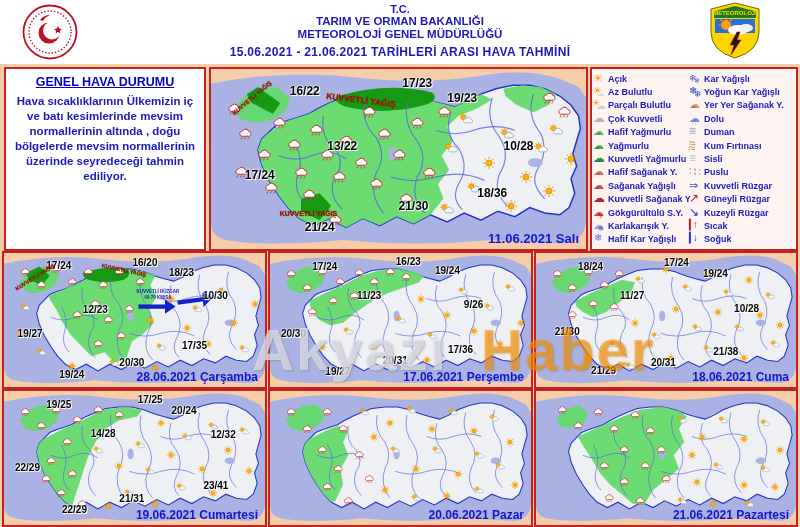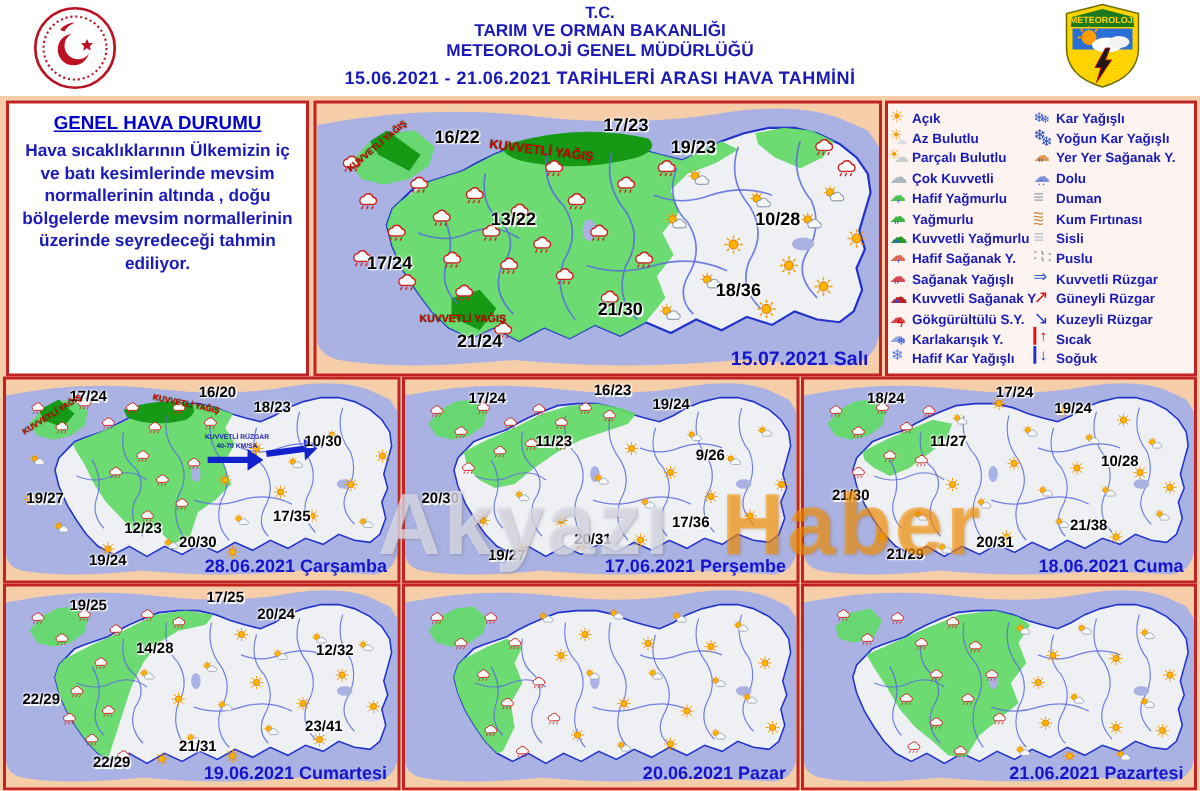--- a/index.html
+++ b/index.html
@@ -422,21 +422,21 @@
     <div class="temp" style="left: 67%; top: 16%;">19/23</div>
     <div class="temp" style="left: 35%; top: 43%;">13/22</div>
     <div class="temp" style="left: 82%; top: 43%;">10/28</div>
     <div class="temp" style="left: 13%; top: 59%;">17/24</div>
     <div class="temp" style="left: 75%; top: 69%;">18/36</div>
     <div class="temp" style="left: 54%; top: 76%;">21/30</div>
     <div class="temp" style="left: 29%; top: 88%;">21/24</div>
     <div class="rlabel" style="left: 11%; top: 16%; font-size: 6px; transform: translate(-50%, -50%) rotate(-40deg);">KUVVETLİ YAĞIŞ</div>
     <div class="rlabel" style="left: 40%; top: 17%; font-size: 8.5px; transform: translate(-50%, -50%) rotate(7deg);">KUVVETLİ YAĞIŞ</div>
     <div class="rlabel" style="left: 26%; top: 80%; font-size: 7px; transform: translate(-50%, -50%) rotate(0deg);">KUVVETLİ YAĞIŞ</div>
-    <div class="map-date">15.07.2021 Salı</div>
+    <div class="map-date">11.06.2021 Salı</div>
   </div>
 <div class="panel mpanel m2">
     <svg class="mapsvg" viewBox="0 0 200 100" preserveAspectRatio="none">
       <path d="M0,8 Q40,0 80,5 Q115,9 148,3 Q170,0 185,5 L196,10 L200,16 L200,86 Q198,96 188,97 L150,95 Q110,99 70,95 Q30,99 8,95 Q0,93 0,86 Z" fill="#a9b2e2"></path>
       <path d="M30,36 L35,31 L40,29 L46,27 L52,25 L57,22 L63,19 L70,16 L78,13 L88,12 L98,12 L107,14 L115,17 L122,19 L130,21 L137,18 L144,14 L152,11 L161,9 L170,9 L178,11 L186,15 L192,20 L196,26 L197,33 L195,40 L193,47 L195,54 L192,61 L194,69 L191,77 L186,81 L178,80 L170,77 L162,82 L153,79 L144,84 L135,80 L126,85 L117,81 L108,86 L99,82 L90,87 L81,83 L72,88 L63,83 L55,87 L47,83 L41,77 L36,70 L31,62 L27,53 L25,45 L27,39 Z" fill="#eef0f4" stroke="#2233cc" stroke-width="0.8"></path>
       <path d="M12,22 L18,15 L26,11 L35,10 L42,16 L40,23 L33,28 L24,30 L16,28 Z" fill="#63d96a" opacity="0.95"></path>
       <path d="M34,32 L46,27 L60,21 L74,15 L90,12 L104,13 L116,17 L112,24 L117,32 L111,42 L115,52 L107,60 L98,66 L94,78 L85,82 L77,74 L67,77 L59,69 L51,61 L45,52 L40,42 L36,36 Z" fill="#63d96a" opacity="0.95"></path>
       <path d="M17,15 L27,10 L35,17 L29,24 L19,20 Z" fill="#169a16"></path>
       <path d="M60,15 Q78,9 94,12 Q99,16 92,20 Q76,24 62,19 Z" fill="#169a16"></path>
       <path d="M44,40 Q50,50 46,60 Q44,68 50,74" fill="none" stroke="#5a6ade" stroke-width="0.6" opacity="0.85"></path>
@@ -543,21 +543,21 @@
     <svg class="wi" width="12" height="10" style="left: 96%; top: 38%;">
       <use href="#i-sun"></use>
     </svg>
     <svg class="wi" width="12" height="10" style="left: 58%; top: 86%;">
       <use href="#i-sun"></use>
     </svg>
     <div class="temp" style="left: 21%; top: 9%;">17/24</div>
     <div class="temp" style="left: 54%; top: 7%;">16/20</div>
     <div class="temp" style="left: 68%; top: 14%;">18/23</div>
     <div class="temp" style="left: 81%; top: 31%;">10/30</div>
-    <div class="temp" style="left: 35%; top: 42%; margin-top: 44px;">12/23</div>
+    <div class="temp" style="left: 35%; top: 42%;">12/23</div>
     <div class="temp" style="left: 10%; top: 60%;">19/27</div>
     <div class="temp" style="left: 73%; top: 69%;">17/35</div>
     <div class="temp" style="left: 49%; top: 81%;">20/30</div>
     <div class="temp" style="left: 26%; top: 90%;">19/24</div>
     <div class="rlabel" style="left: 12%; top: 18%; font-size: 5.5px; transform: translate(-50%, -50%) rotate(-32deg);">KUVVETLİ YAĞIŞ</div>
     <div class="rlabel" style="left: 46%; top: 13%; font-size: 5.5px; transform: translate(-50%, -50%) rotate(12deg);">KUVVETLİ YAĞIŞ</div>
     <div class="rlabel" style="left: 59%; top: 28%; font-size: 4.5px; transform: translate(-50%, -50%) rotate(0deg); color: rgb(26, 26, 184); text-shadow: none;">KUVVETLİ RÜZGAR</div>
     <div class="rlabel" style="left: 59%; top: 33%; font-size: 4.5px; transform: translate(-50%, -50%) rotate(0deg); color: rgb(26, 26, 184); text-shadow: none;">40-70 KM/SA</div>
     <div class="map-date">28.06.2021 Çarşamba</div>
   </div>

